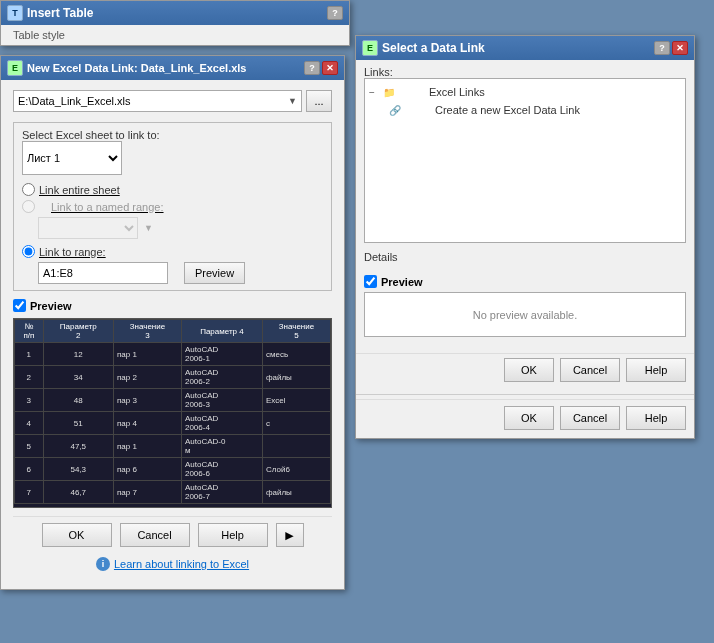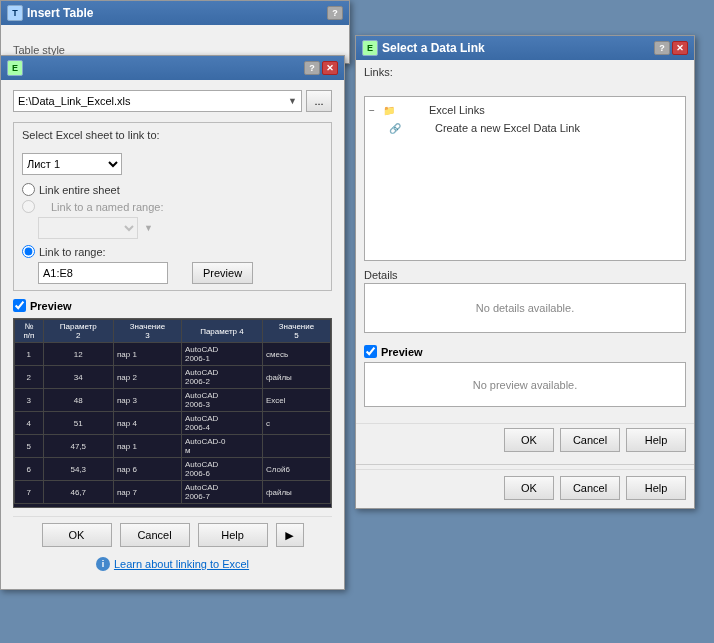--- a/index.html
+++ b/index.html
@@ -97,39 +97,40 @@
     .link-options-title {
       font-size: 11px;
       margin-bottom: 6px;
       color: #333;
     }
 
     .sheet-select-row {
       display: flex;
       align-items: center;
       gap: 6px;
-      margin-bottom: 12px;
+      margin-bottom: 0;
     }
     .sheet-select-label {
       font-size: 11px;
       color: #333;
     }
     .sheet-dropdown {
       width: 100px;
-      height: 22px;
+      height: 34px;
       border: 1px solid #aaa;
       background: white;
       font-size: 11px;
     }
 
     .radio-row {
       display: flex;
       align-items: center;
       gap: 4px;
       margin-bottom: 4px;
+      text-decoration: underline;
     }
     .radio-row input[type=radio] {
       margin: 0;
     }
     .radio-label {
       font-size: 11px;
       color: #333;
     }
     .radio-label.disabled {
       color: #999;
@@ -148,21 +149,21 @@
       height: 22px;
       border: 1px solid #ccc;
       background: #f0f0f0;
       font-size: 11px;
       color: #aaa;
     }
 
     .range-row {
       display: flex;
       align-items: center;
-      gap: 24px;
+      gap: 16px;
       margin-top: 4px;
     }
     .range-input {
       width: 130px;
       height: 22px;
       border: 1px solid #aaa;
       background: white;
       padding: 0 4px;
       font-size: 11px;
     }
@@ -270,21 +271,21 @@
       top: 35px; left: 355px;
       width: 340px;
       background: #f0f0f0;
       border: 1px solid #999;
       box-shadow: 2px 2px 6px rgba(0,0,0,0.4);
     }
 
     .links-label {
       font-size: 11px;
       color: #333;
-      padding: 6px 8px 18px 8px;
+      padding: 6px 8px 0 8px;
     }
     .links-tree {
       margin: 0 8px 8px 8px;
       border: 1px solid #aaa;
       background: white;
       height: 165px;
       padding: 4px;
       overflow: auto;
     }
     .tree-item {
@@ -312,21 +313,21 @@
     .tree-children {
       padding-left: 20px;
     }
 
     .details-section {
       padding: 0 8px 4px 8px;
     }
     .details-label {
       font-size: 11px;
       color: #333;
-      margin-bottom: 2px;
+      margin-bottom: 8px;
     }
     .details-box {
       border: 1px solid #aaa;
       background: white;
       height: 50px;
       display: flex;
       align-items: center;
       justify-content: center;
       margin-bottom: 8px;
     }
@@ -390,27 +391,28 @@
 <div class="insert-table-window">
   <div class="window-titlebar">
     <div class="titlebar-left">
       <div class="titlebar-icon">T</div>
       <span>Insert Table</span>
     </div>
     <div class="titlebar-controls">
       <div class="titlebar-btn help-btn">?</div>
     </div>
   </div>
-  <div style="height:26px; padding: 19px 12px; font-size:11px; color:#555;">Table style</div>
+  <div style="height:20px; padding: 4px 12px; font-size:11px; color:#555;">Table style</div>
 </div>
 
 <div class="insert-table-window" style="top:55px; width:345px;">
   <div class="window-titlebar">
     <div class="titlebar-left">
       <div class="titlebar-icon" style="background:#aaffaa; color:#006600;">E</div>
+      <span style="font-size:11px;">New Excel Data Link: Data_Link_Excel.xls</span>
     </div>
     <div class="titlebar-controls">
       <div class="titlebar-btn help-btn">?</div>
       <div class="titlebar-btn">✕</div>
     </div>
   </div>
 
   <div class="window-content">
 
     <div class="file-row">
@@ -565,23 +567,20 @@
     <div class="tree-children">
       <div class="tree-item">
         <span class="tree-icon" style="color:#4488cc;">🔗</span>
         <span class="tree-label">Create a new Excel Data Link</span>
       </div>
     </div>
   </div>
 
   <div class="details-section">
     <div class="details-label">Details</div>
-    <div class="details-box">
-      <span class="details-text">No details available.</span>
-    </div>
   </div>
 
   <div class="preview-section">
     <div class="preview-check-row">
       <input type="checkbox" checked="" id="sdlPreview" style="">
       <label for="sdlPreview" style="font-size:11px; font-weight:bold;">Preview</label>
     </div>
     <div class="preview-box">
       <span class="details-text">No preview available.</span>
     </div>

